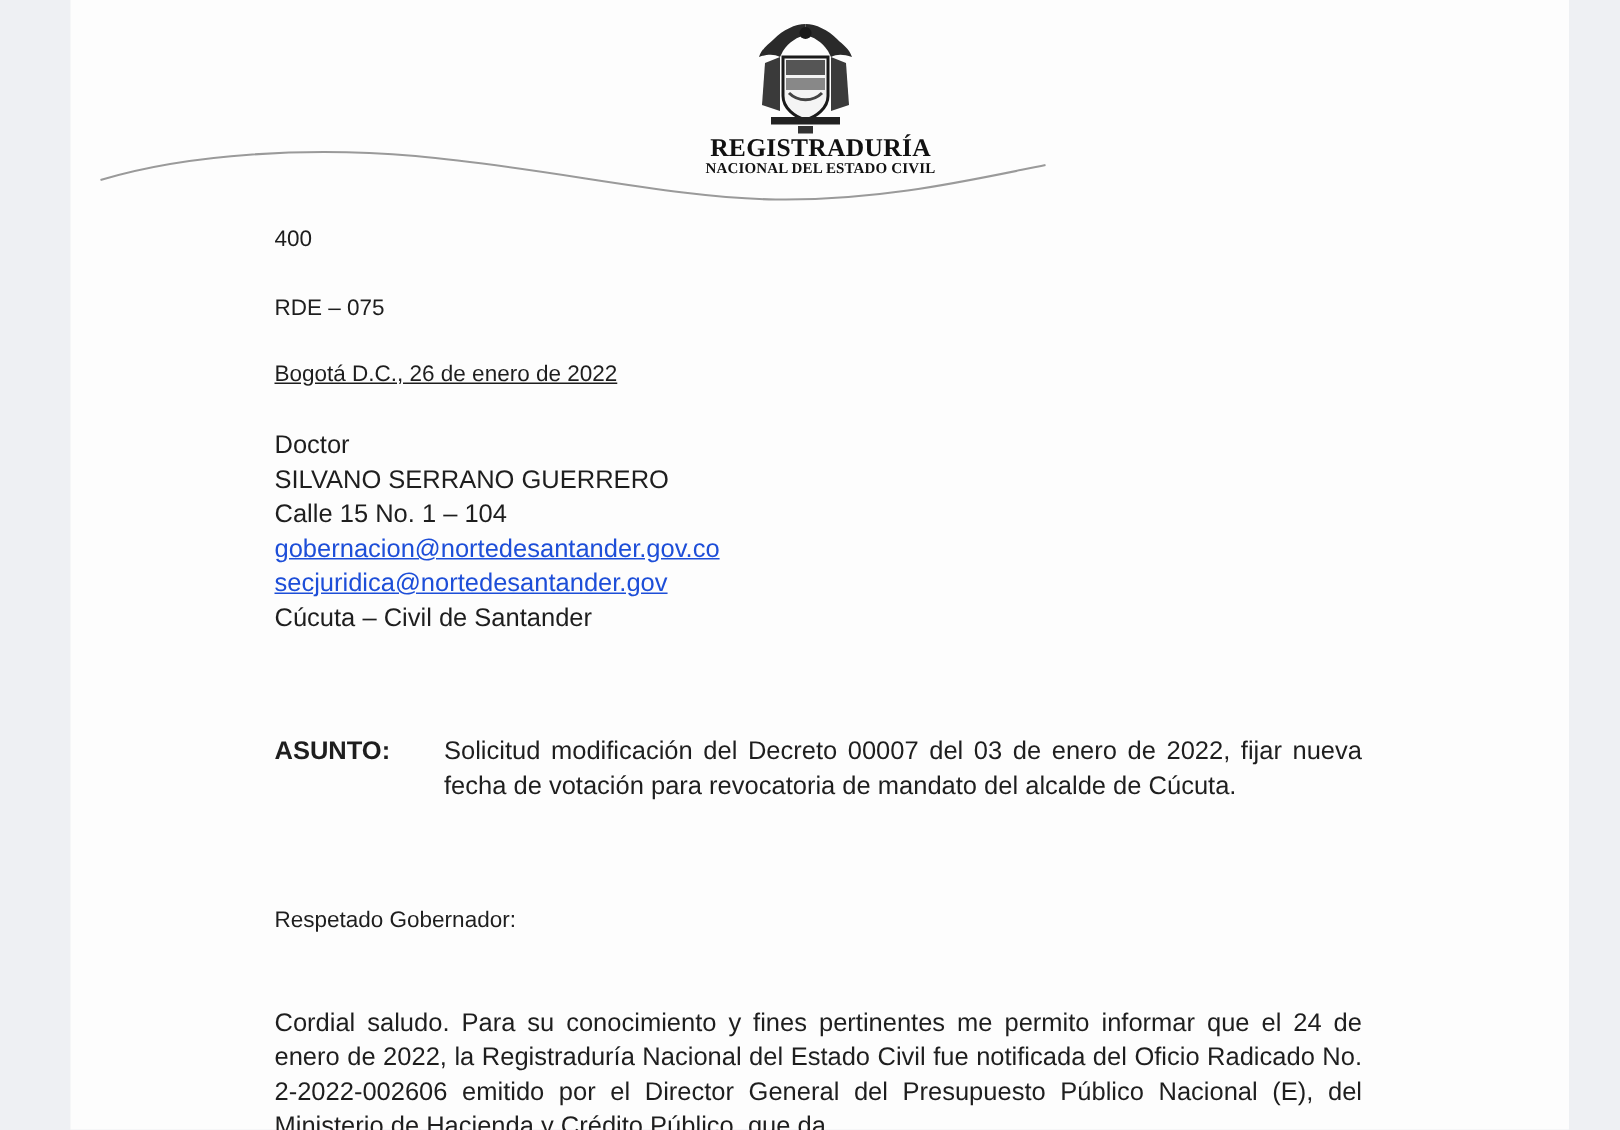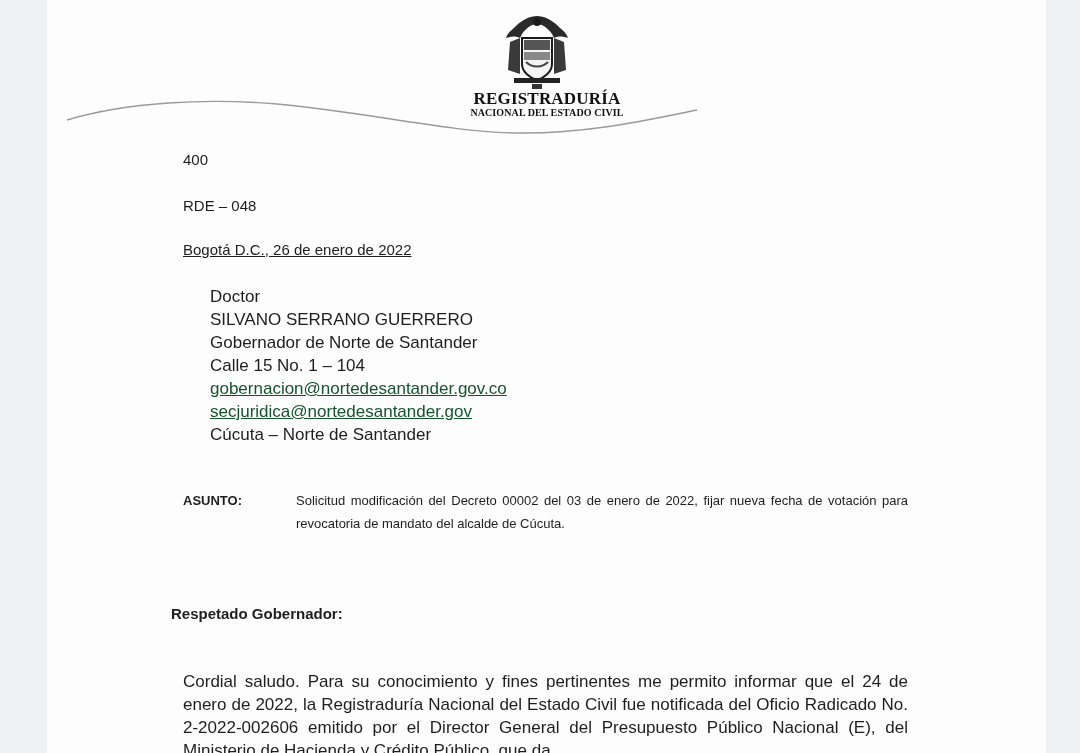--- a/index.html
+++ b/index.html
@@ -64,42 +64,42 @@
     .ref1 { left: 136px; top: 148px; }
     .ref2 { left: 136px; top: 194px; }
     .date { left: 136px; top: 238px; text-decoration: underline; }
     .recipient {
       position: absolute;
       left: 136px;
       top: 285px;
       font-size: 17px;
       line-height: 23px;
     }
-    .recipient div { white-space: nowrap; margin-left: 27px; }
+    .recipient div { white-space: nowrap; }
     .recipient .name { font-weight: normal; }
-    .recipient .link { text-decoration: underline; color: #14532d; }
+    .recipient .link { text-decoration: underline; color: #1d4ed8; }
     .subject {
       position: absolute;
       left: 136px;
       top: 489px;
       width: 725px;
-      font-size: 13px;
+      font-size: 17px;
       line-height: 23px;
       display: flex;
     }
     .subject-label {
       font-weight: bold;
       width: 113px;
       flex: none;
     }
     .subject-text {
       flex: 1;
       text-align: justify;
     }
-    .salutation { left: 124px; top: 602px; font-weight: bold; }
+    .salutation { left: 136px; top: 602px; }
     .body-par {
       position: absolute;
       left: 136px;
       top: 670px;
       width: 725px;
       font-size: 17px;
       line-height: 23px;
       text-align: justify;
     }
   </style>
@@ -129,34 +129,33 @@
     <rect x="12" y="66" width="46" height="5" fill="#222"></rect>
     <rect x="30" y="72" width="10" height="5" fill="#333"></rect>
   </svg>
 
   <div class="brand">
     <div class="brand-title">REGISTRADURÍA</div>
     <div class="brand-sub">NACIONAL DEL ESTADO CIVIL</div>
   </div>
 
   <div class="text ref1">400</div>
-  <div class="text ref2">RDE – 048</div>
+  <div class="text ref2">RDE – 075</div>
   <div class="text date">Bogotá D.C., 26 de enero de 2022</div>
 
   <div class="recipient">
     <div>Doctor</div>
     <div class="name">SILVANO SERRANO GUERRERO</div>
-    <div>Gobernador de Norte de Santander</div>
     <div>Calle 15 No. 1 – 104</div>
     <div class="link">gobernacion@nortedesantander.gov.co</div>
     <div class="link">secjuridica@nortedesantander.gov</div>
-    <div>Cúcuta – Norte de Santander</div>
+    <div>Cúcuta – Civil de Santander</div>
   </div>
 
   <div class="subject">
     <div class="subject-label">ASUNTO:</div>
-    <div class="subject-text">Solicitud modificación del Decreto 00002 del 03 de enero de 2022, fijar nueva fecha de votación para revocatoria de mandato del alcalde de Cúcuta.</div>
+    <div class="subject-text">Solicitud modificación del Decreto 00007 del 03 de enero de 2022, fijar nueva fecha de votación para revocatoria de mandato del alcalde de Cúcuta.</div>
   </div>
 
   <div class="text salutation">Respetado Gobernador:</div>
 
   <div class="body-par">Cordial saludo. Para su conocimiento y fines pertinentes me permito informar que el 24 de enero de 2022, la Registraduría Nacional del Estado Civil fue notificada del Oficio Radicado No. 2-2022-002606 emitido por el Director General del Presupuesto Público Nacional (E), del Ministerio de Hacienda y Crédito Público, que da</div>
 </div>
 
 </body></html>

